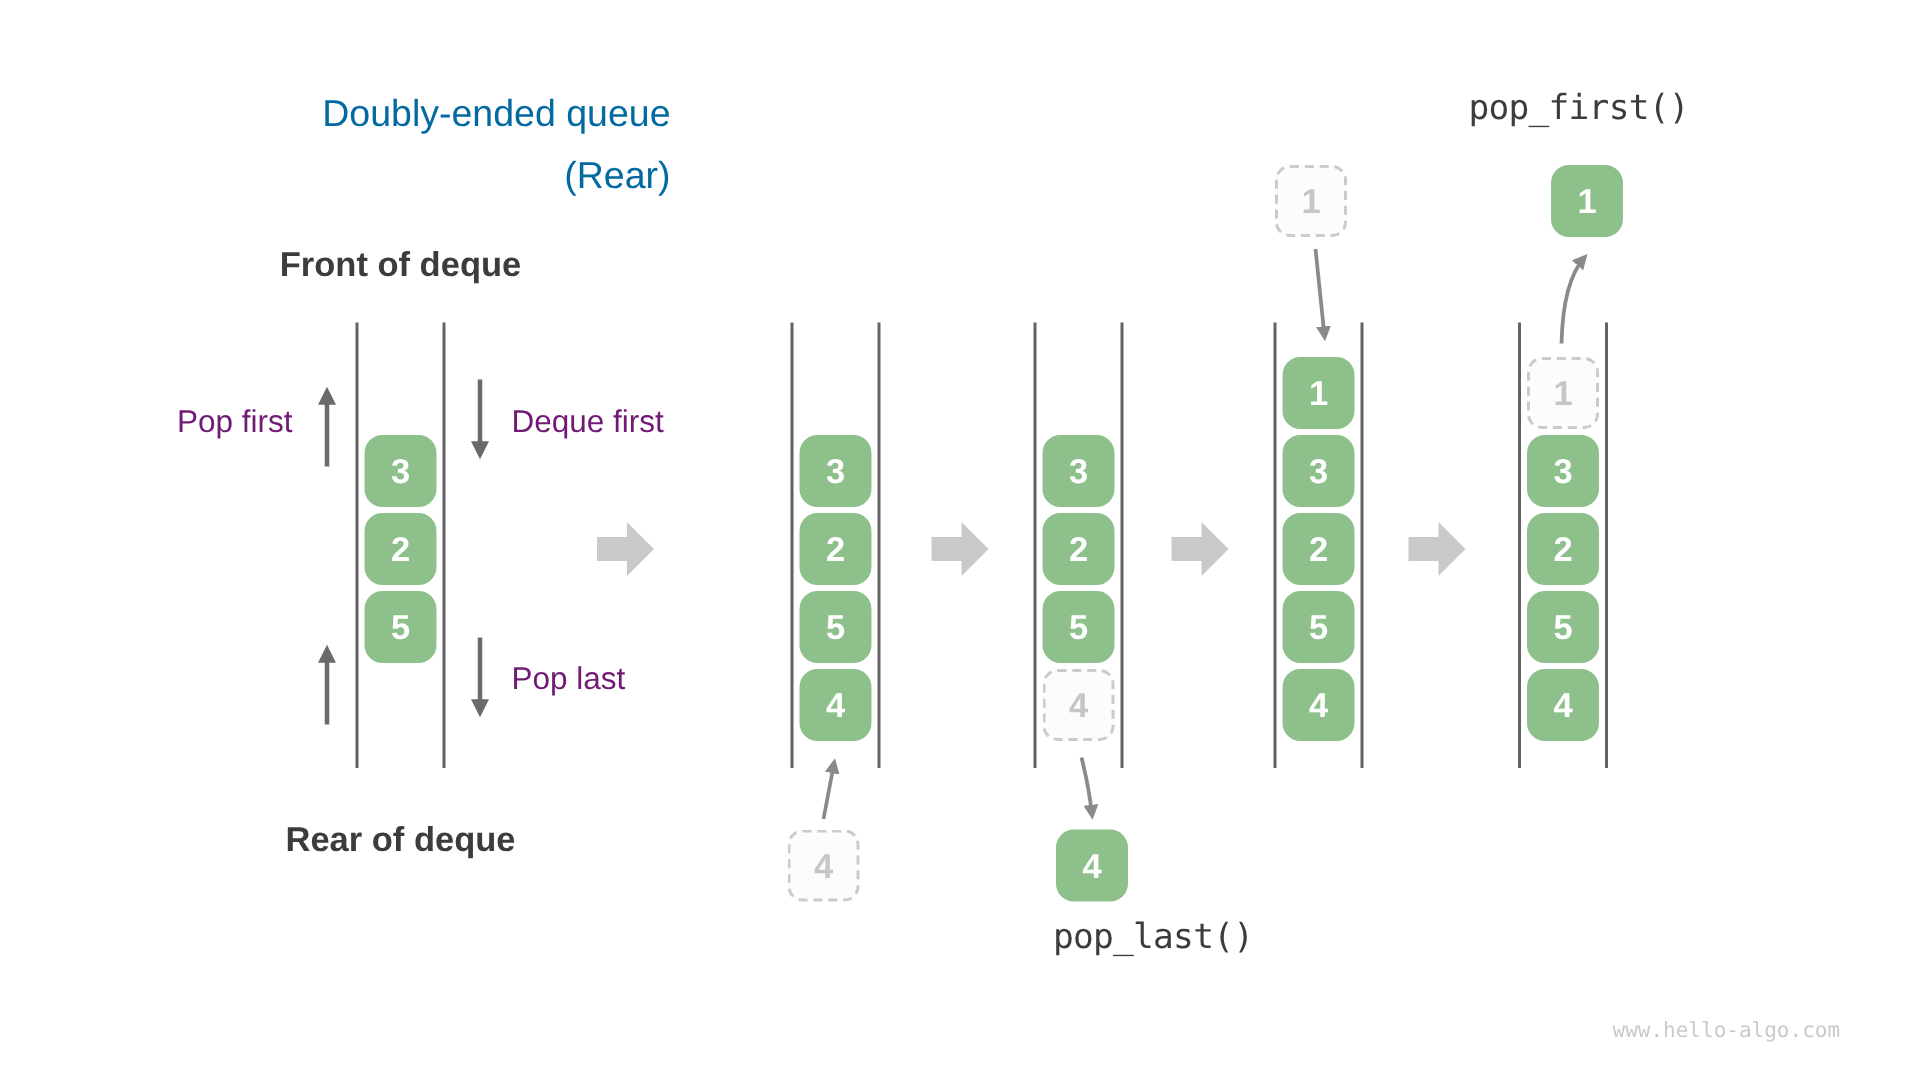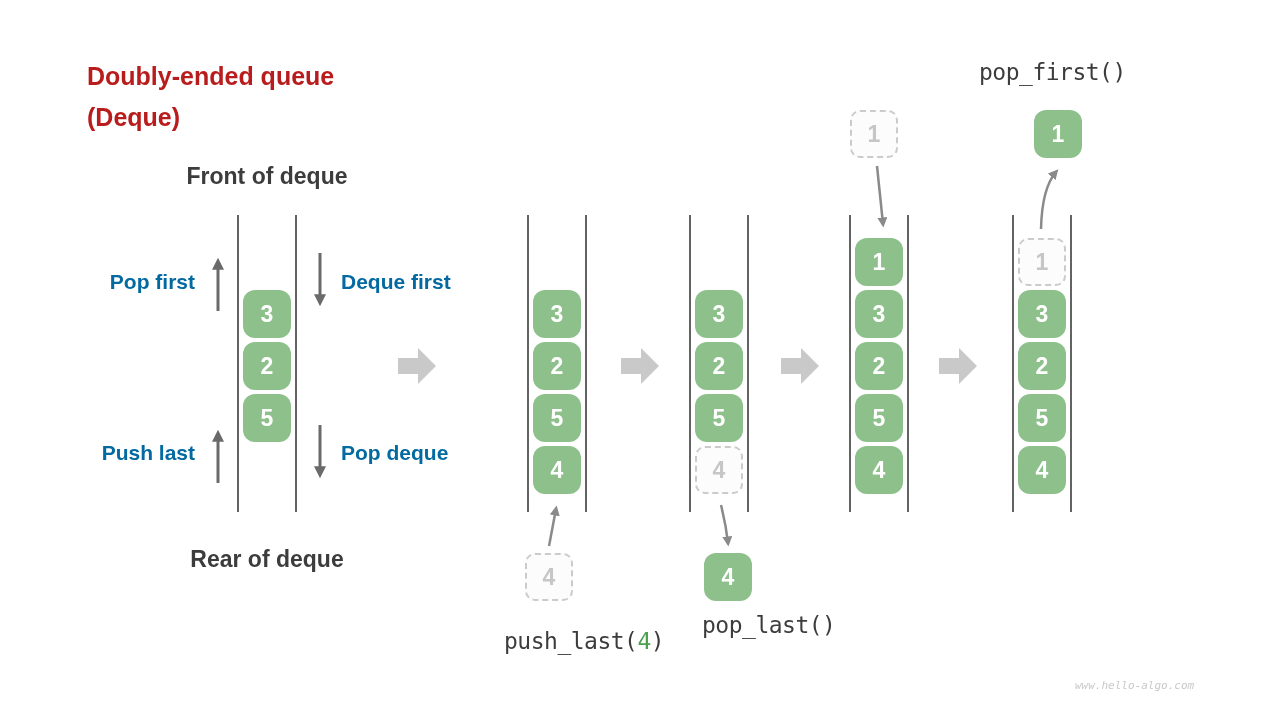--- a/index.html
+++ b/index.html
@@ -3,31 +3,31 @@
 <meta charset="utf-8">
 <style>
   html,body{margin:0;padding:0;background:#fff;}
   .canvas{
     position:relative;width:1280px;height:720px;background:#ffffff;
     font-family:"Liberation Sans",sans-serif;overflow:hidden;
   }
   .abs{position:absolute;}
   
   .diagram-title{
-    left:87px;top:56px;width:360px;text-align:left;
-    color:#b91c1c;font-size:25px;font-weight:bold;line-height:41px;
+    left:87px;top:56px;width:360px;text-align:right;
+    color:#0369a1;font-size:25px;font-weight:normal;line-height:41px;
   }
   .endpoint-label{
     width:360px;left:87px;text-align:center;
     color:#3C3C3C;font-size:23px;font-weight:bold;
   }
   .front-label{top:163px;}
   .rear-label{top:546px;}
   .op-side-label{
-    color:#0369a1;font-size:21px;font-weight:bold;white-space:nowrap;
+    color:#701a75;font-size:21px;font-weight:normal;white-space:nowrap;
   }
   .lbl-pop-first{left:30px;top:270px;width:165px;text-align:right;}
   .lbl-push-first{left:341px;top:270px;}
   .lbl-push-last{left:30px;top:441px;width:165px;text-align:right;}
   .lbl-pop-last{left:341px;top:441px;}
   
   .code-label{
     font-family:"DejaVu Sans Mono",monospace;font-size:23px;color:#3C3C3C;
     white-space:nowrap;letter-spacing:-0.5px;
   }
@@ -47,44 +47,42 @@
     display:flex;align-items:center;justify-content:center;
   }
   .cell.ghost{
     background:#FCFCFC;border:2px dashed #CBCBCB;color:#C6C6C6;
     width:44px;height:44px;border-radius:10px;font-weight:bold;
   }
   .r0{top:23px}.r1{top:75px}.r2{top:127px}.r3{top:179px}.r4{top:231px}
   
   .watermark{
     left:1075px;top:679px;font-family:"DejaVu Sans Mono",monospace;
-    font-size:11px;color:#C9C9C9;white-space:nowrap;font-style:italic;
+    font-size:14px;color:#C9C9C9;white-space:nowrap;
   }
   svg.overlay{position:absolute;left:0;top:0;pointer-events:none;}
 </style>
 </head>
 <body>
 
 <div class="canvas">
 
   <div class="abs diagram-title">
     <div>Doubly-ended queue</div>
-    <div>(Deque)</div>
+    <div>(Rear)</div>
   </div>
 
   <div class="abs endpoint-label rear-label">Rear of deque</div>
   <div class="abs endpoint-label front-label">Front of deque</div>
 
   <div class="abs op-side-label lbl-pop-first">Pop first</div>
   <div class="abs op-side-label lbl-push-first">Deque first</div>
-  <div class="abs op-side-label lbl-push-last">Push last</div>
-  <div class="abs op-side-label lbl-pop-last">Pop deque</div>
+  <div class="abs op-side-label lbl-pop-last">Pop last</div>
 
   <div class="abs code-label code-pop-first">pop_first()</div>
-  <div class="abs code-label code-push-last"><span>push_last(</span><span class="arg">4</span><span>)</span></div>
   <div class="abs code-label code-pop-last">pop_last()</div>
 
   <div class="queue" style="left:237px">
     <div class="cell r1">3</div>
     <div class="cell r2">2</div>
     <div class="cell r3">5</div>
   </div>
 
   <div class="queue" style="left:527px">
     <div class="cell r1">3</div>

